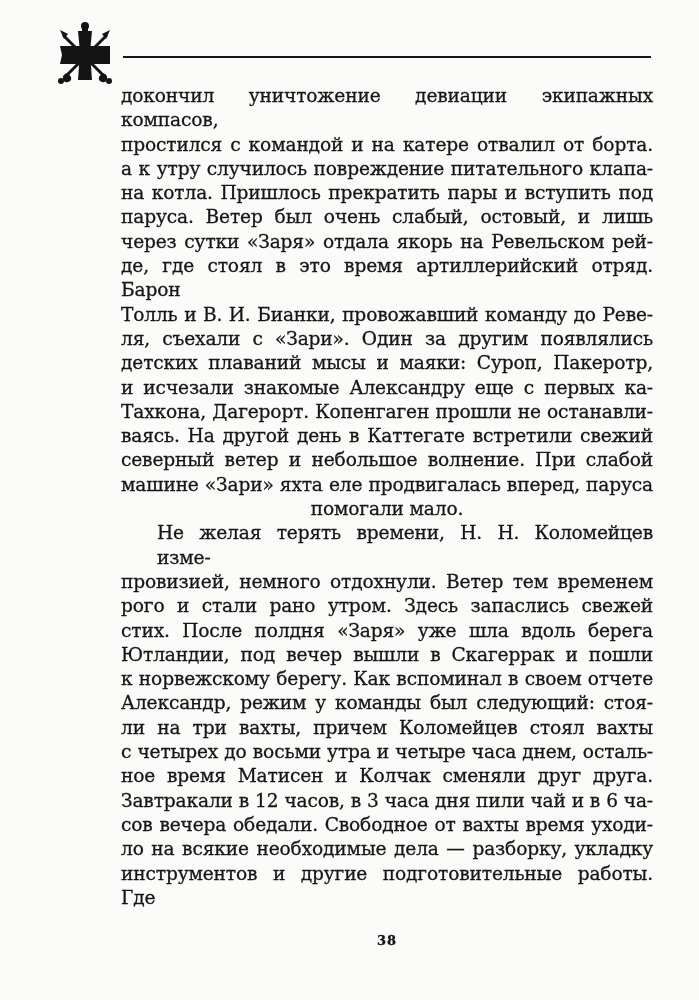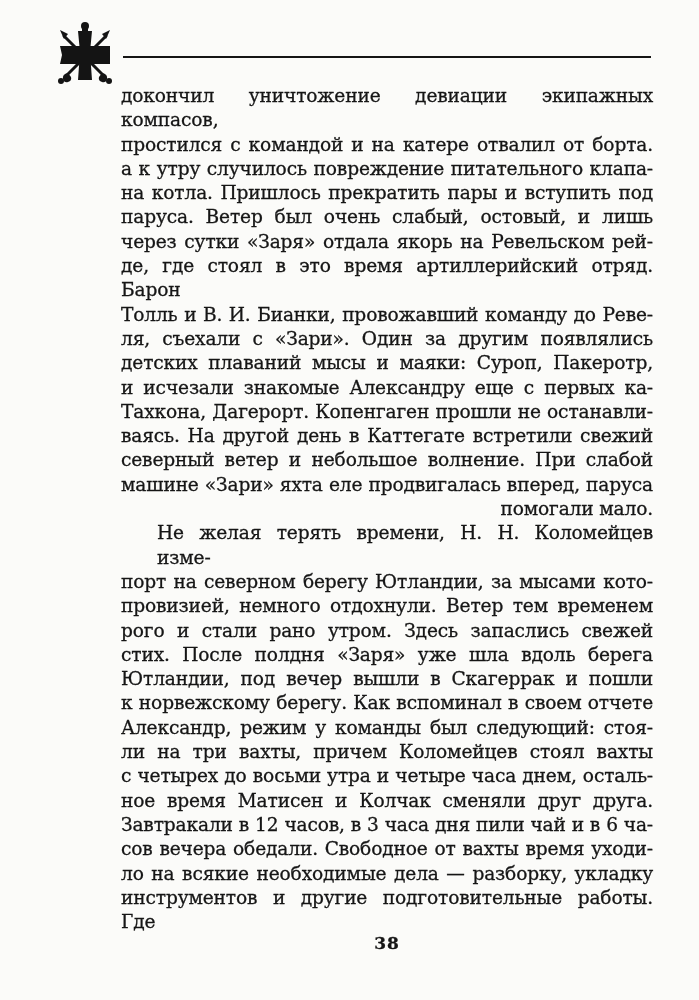--- a/index.html
+++ b/index.html
@@ -33,31 +33,31 @@
   .text-block {
     position: absolute;
     left: 121px;
     top: 84px;
     width: 532px;
     font-size: 18.6px;
     line-height: 24.3px;
     letter-spacing: -0.15px;
     -webkit-text-stroke: 0.3px currentColor;
   }
-  .line { text-align: right; }
+  .line { text-align: center; }
   .line.justified { text-align: justify; text-align-last: justify; }
   .line.indent { padding-left: 36px; }
 
   .page-number {
     position: absolute;
     left: 121px;
     top: 933px;
     width: 532px;
     text-align: center;
-    font-size: 17px;
+    font-size: 13px;
     font-weight: bold;
     letter-spacing: 1px;
     -webkit-text-stroke: 0.3px currentColor;
   }
 </style>
 </head>
 <body>
 
 <div class="page">
 
@@ -99,21 +99,20 @@
       <div class="line justified">Толль и В. И. Бианки, провожавший команду до Реве-</div>
       <div class="line justified">ля, съехали с «Зари». Один за другим появлялись</div>
       <div class="line justified">детских плаваний мысы и маяки: Суроп, Пакеротр,</div>
       <div class="line justified">и исчезали знакомые Александру еще с первых ка-</div>
       <div class="line justified">Тахкона, Дагерорт. Копенгаген прошли не останавли-</div>
       <div class="line justified">ваясь. На другой день в Каттегате встретили свежий</div>
       <div class="line justified">северный ветер и небольшое волнение. При слабой</div>
       <div class="line justified">машине «Зари» яхта еле продвигалась вперед, паруса</div>
       <div class="line">помогали мало.</div>
       <div class="line indent justified">Не желая терять времени, Н. Н. Коломейцев изме-</div>
-      <div class="line justified">порт на северном берегу Ютландии, за мысами кото-</div>
       <div class="line justified">провизией, немного отдохнули. Ветер тем временем</div>
       <div class="line justified">рого и стали рано утром. Здесь запаслись свежей</div>
       <div class="line justified">стих. После полдня «Заря» уже шла вдоль берега</div>
       <div class="line justified">Ютландии, под вечер вышли в Скагеррак и пошли</div>
       <div class="line justified">к норвежскому берегу. Как вспоминал в своем отчете</div>
       <div class="line justified">Александр, режим у команды был следующий: стоя-</div>
       <div class="line justified">ли на три вахты, причем Коломейцев стоял вахты</div>
       <div class="line justified">с четырех до восьми утра и четыре часа днем, осталь-</div>
       <div class="line justified">ное время Матисен и Колчак сменяли друг друга.</div>
       <div class="line justified">Завтракали в 12 часов, в 3 часа дня пили чай и в 6 ча-</div>

